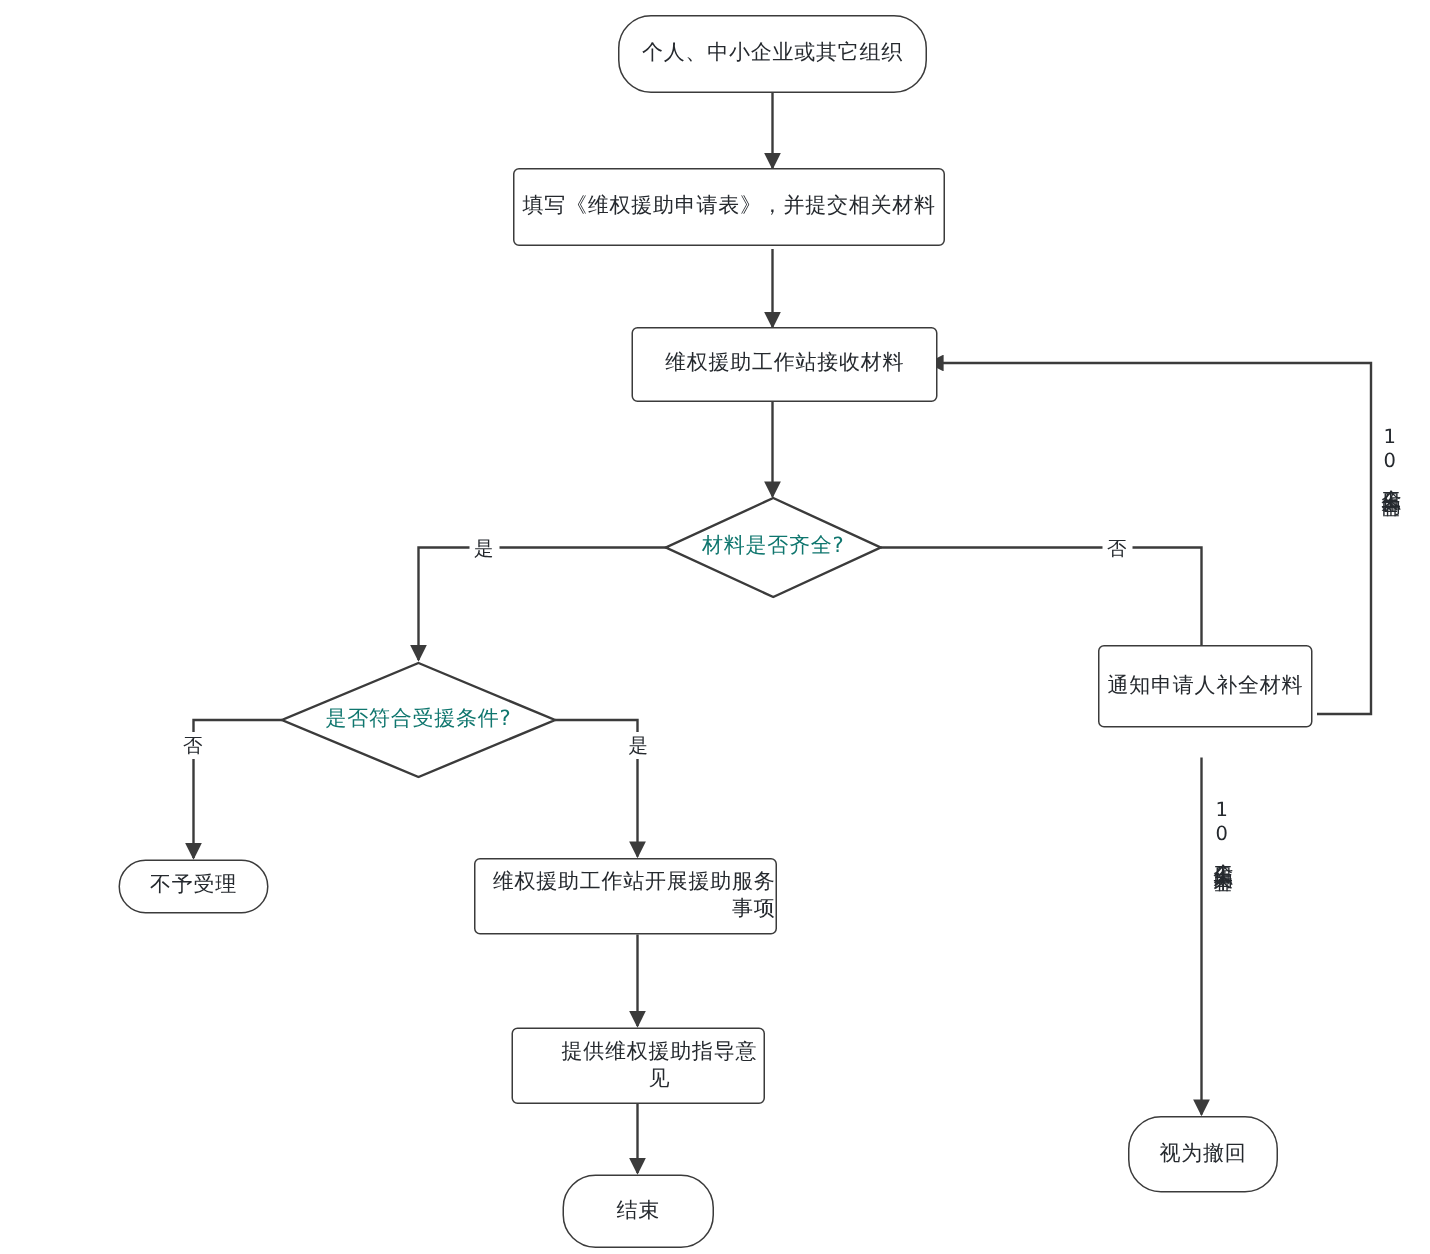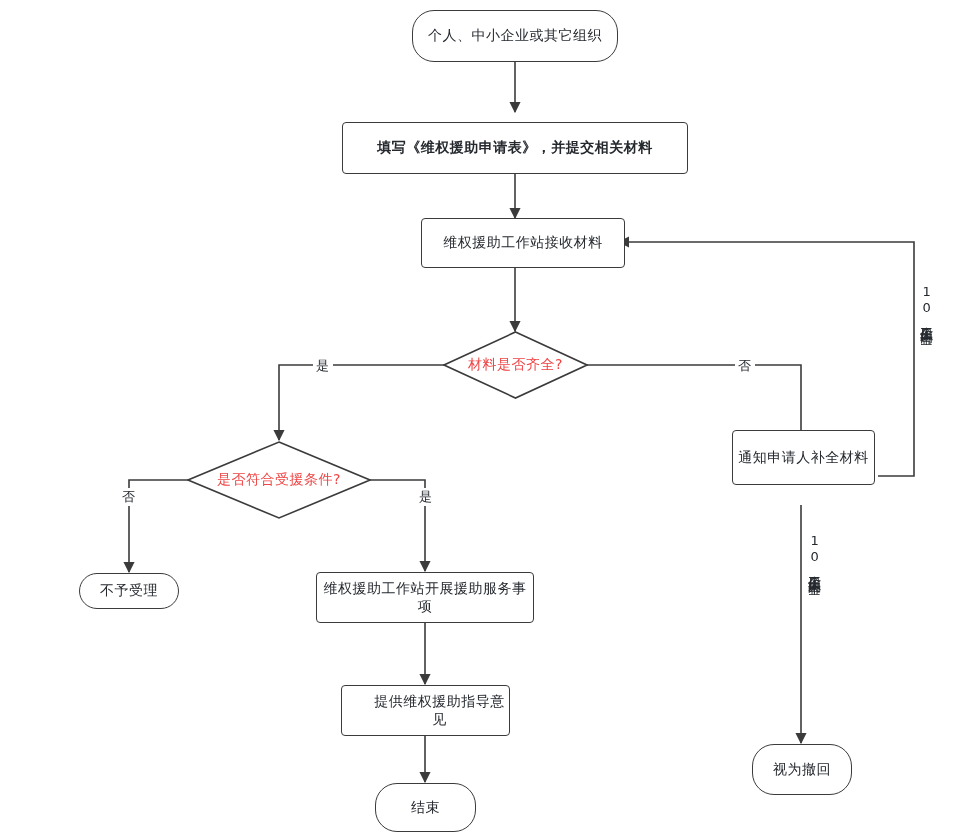--- a/index.html
+++ b/index.html
@@ -41,21 +41,21 @@
   .node.terminal { border-radius: 22px; }
   .node.process  { border-radius: 4px; }
   .node.diamond {
     border: none;
     background: transparent;
   }
   .node.diamond .dlabel {
     position: relative;
     z-index: 3;
     font-size: 14px;
-    color: #ef4444;
+    color: #0f766e;
     letter-spacing: 0.5px;
   }
   .node.diamond svg {
     position: absolute;
     left: 0; top: 0;
     width: 100%; height: 100%;
   }
   .edge-label {
     position: absolute;
     font-size: 13px;
@@ -109,21 +109,21 @@
       <path d="M 753 505 L 753 743"></path>
 
       <path d="M 830 476 L 866 476 L 866 242 L 571 242"></path>
     </g>
   </svg>
 
   <div class="node terminal" style="left:364px; top:10px; width:206px; height:52px;">
     <span>个人、中小企业或其它组织</span>
   </div>
 
-  <div class="node process" style="left:294px; top:122px; width:346px; height:52px;font-weight:bold;">
+  <div class="node process" style="left:294px; top:112px; width:288px; height:52px;">
     <span>填写《维权援助申请表》，并提交相关材料</span>
   </div>
 
   <div class="node process" style="left:373px; top:218px; width:204px; height:50px;">
     <span>维权援助工作站接收材料</span>
   </div>
 
   <div class="node diamond" style="left:395px; top:331px; width:145px; height:68px;">
     <svg viewBox="0 0 145 68" preserveAspectRatio="none">
       <polygon points="72.5,1 144,34 72.5,67 1,34" fill="#ffffff" stroke="#3b3b3b" stroke-width="1.6" vector-effect="non-scaling-stroke"></polygon>
@@ -139,21 +139,21 @@
   </div>
 
   <div class="node process" style="left:684px; top:430px; width:143px; height:55px;">
     <span>通知申请人补全材料</span>
   </div>
 
   <div class="node terminal" style="left:31px; top:573px; width:100px; height:36px;">
     <span>不予受理</span>
   </div>
 
-  <div class="node process" style="left:268px; top:572px; width:218px; height:51px;">
+  <div class="node process" style="left:268px; top:572px; width:202px; height:51px;text-align:right;">
     <span>维权援助工作站开展援助服务事项</span>
   </div>
 
   <div class="node process" style="left:293px; top:685px; width:169px; height:51px;padding-left:28px;">
     <span>提供维权援助指导意见</span>
   </div>
 
   <div class="node terminal" style="left:327px; top:783px; width:101px; height:49px;">
     <span>结束</span>
   </div>

